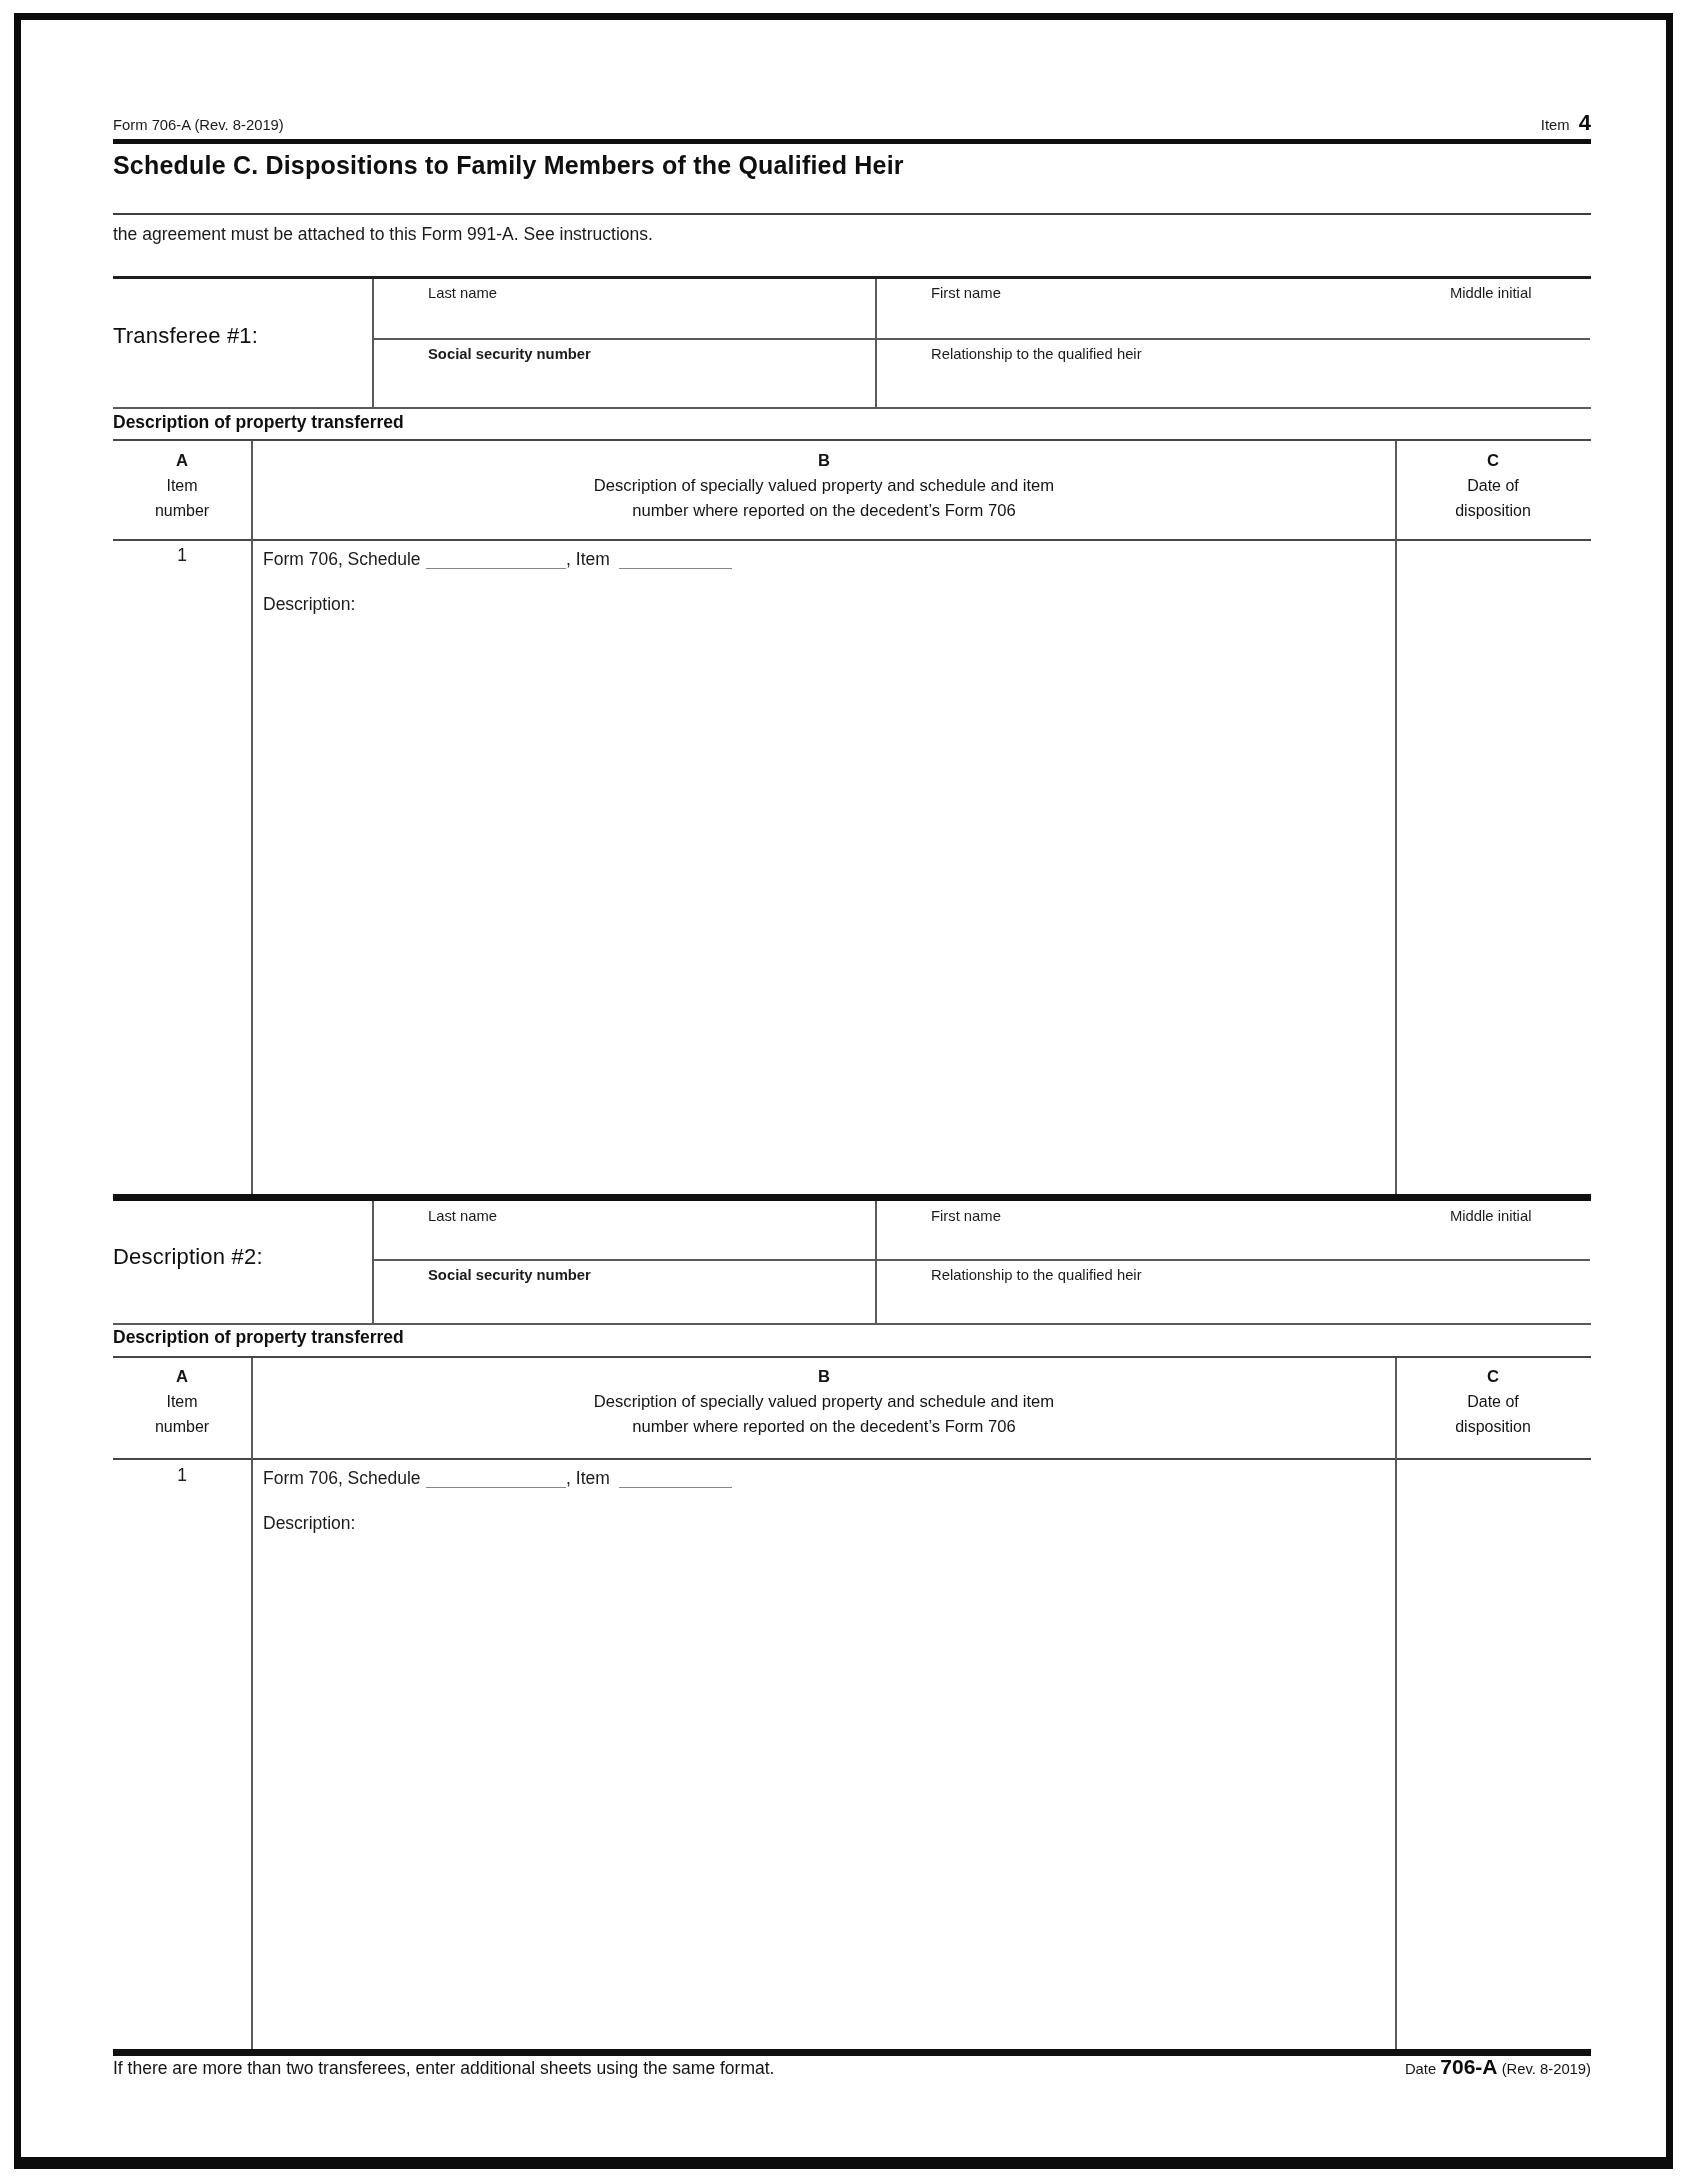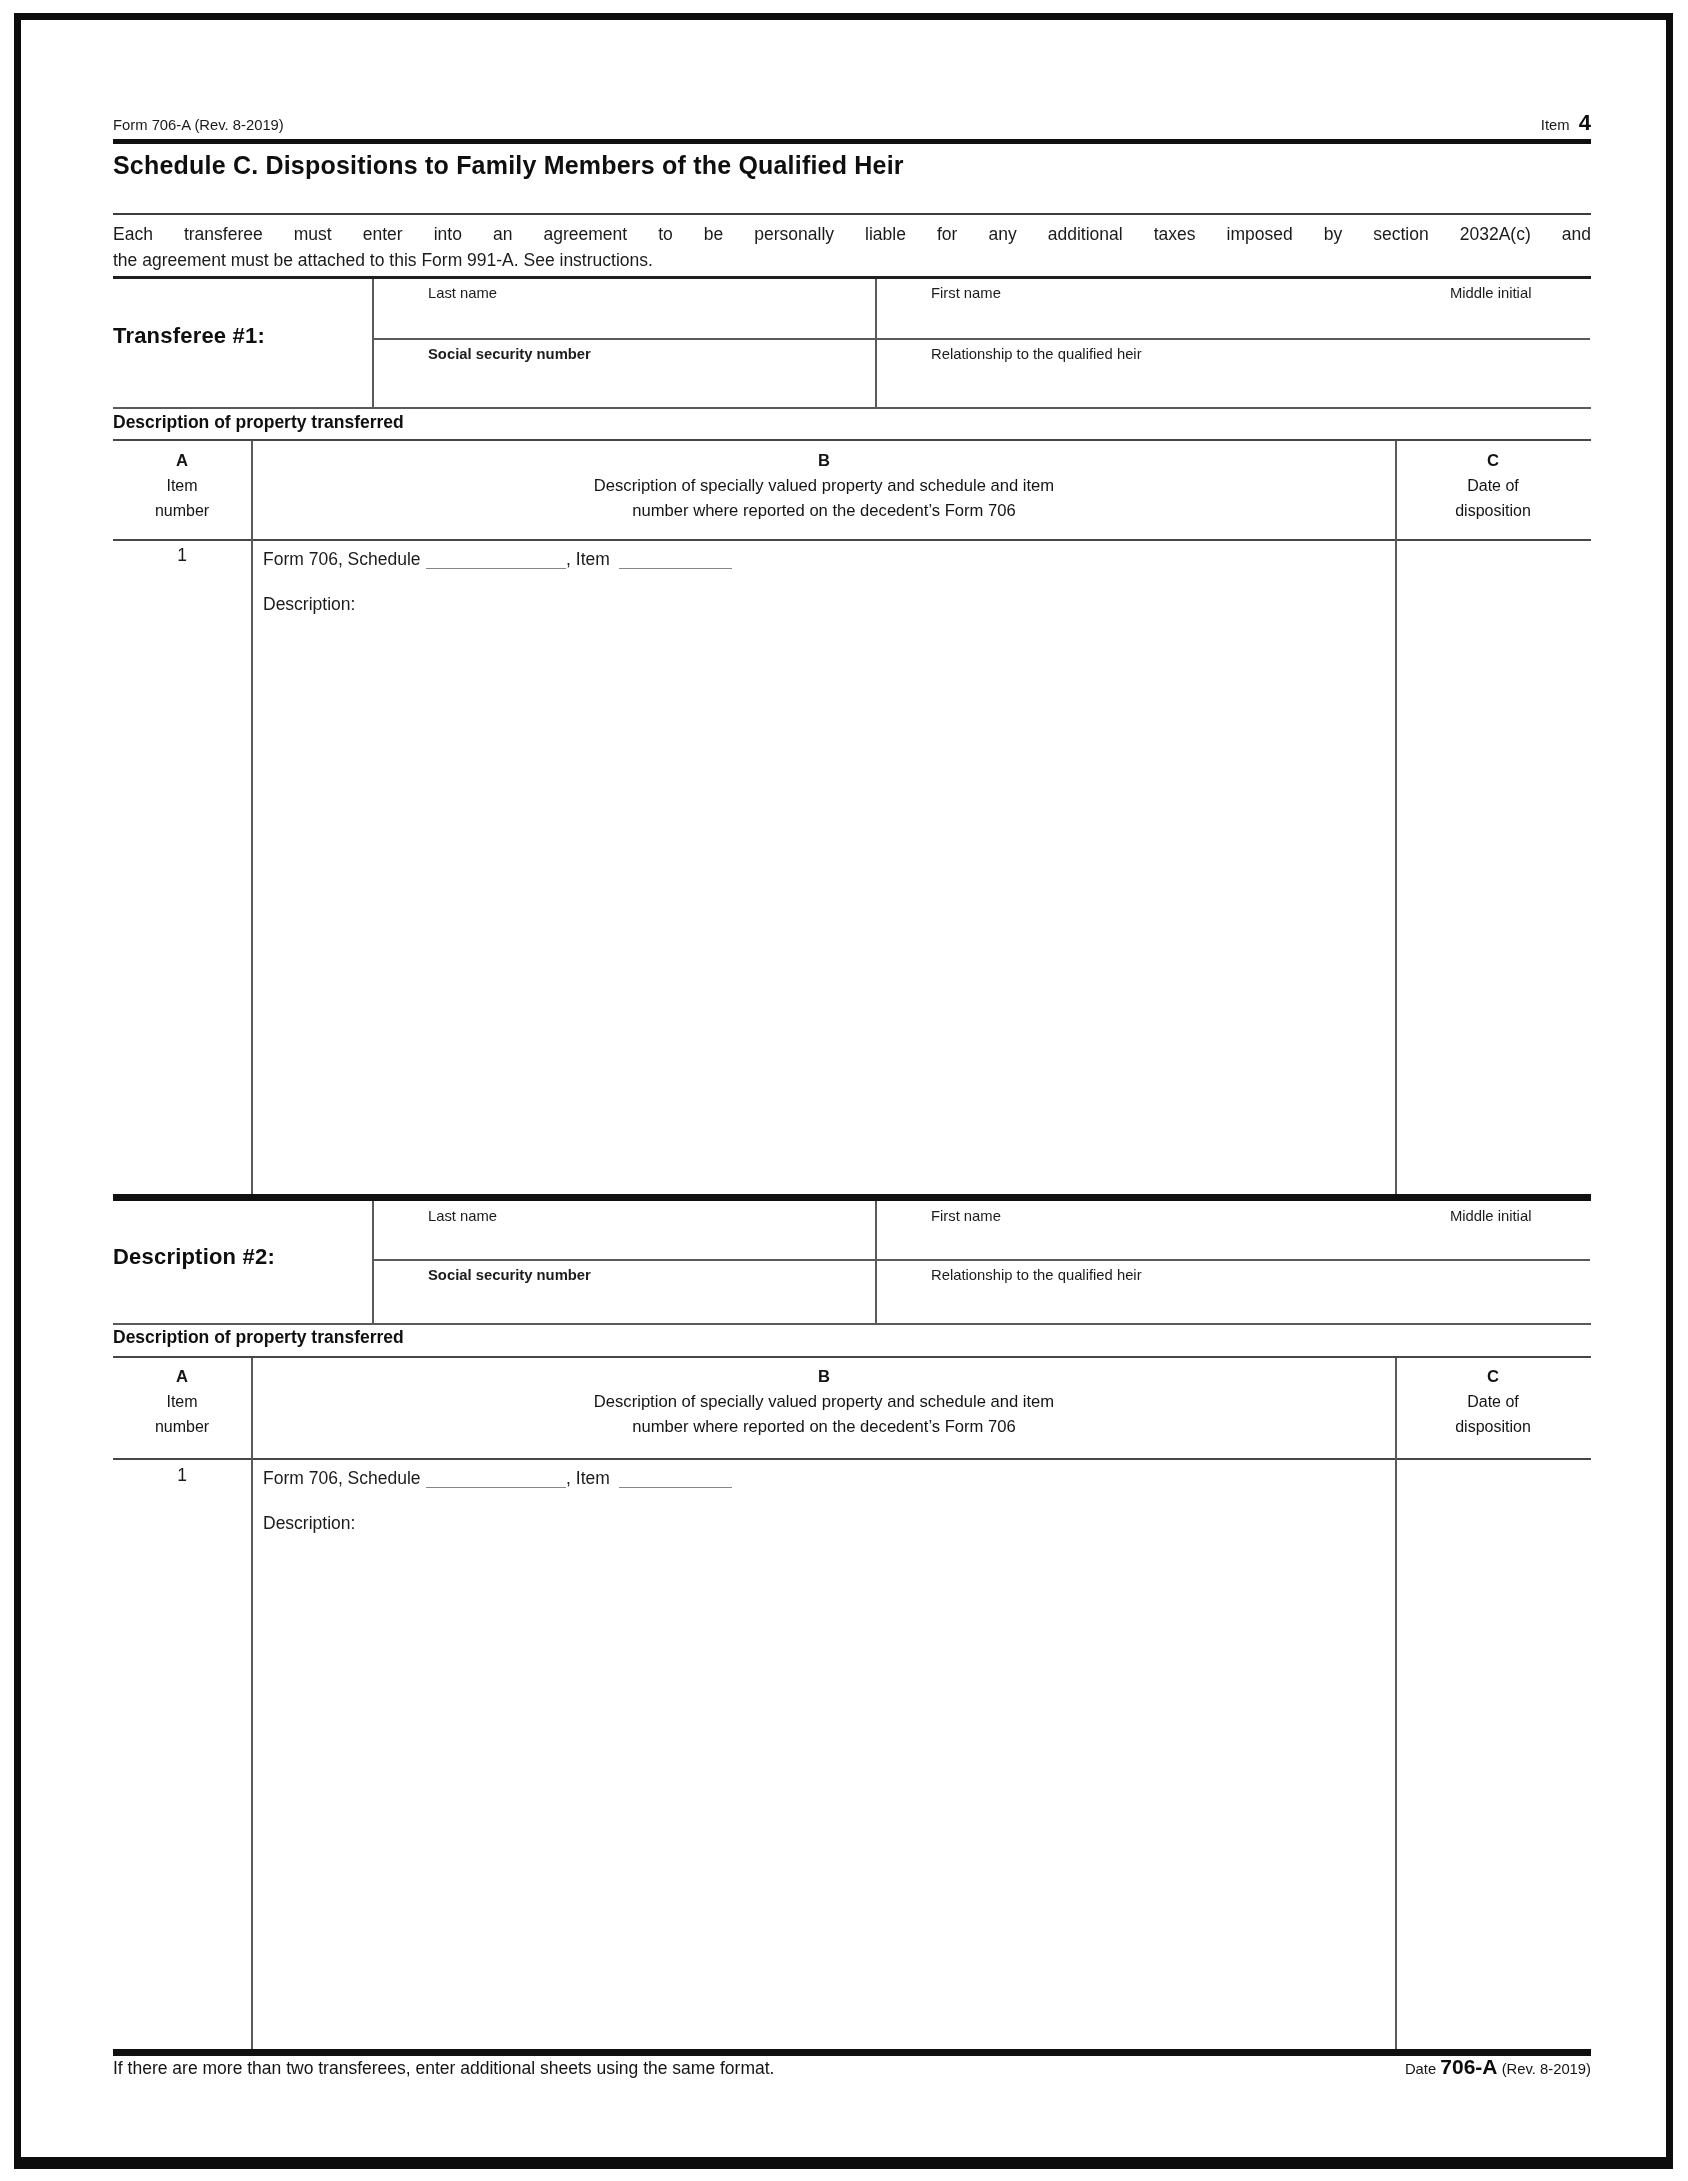--- a/index.html
+++ b/index.html
@@ -17,21 +17,21 @@
   }
   .flexrow{position:absolute;display:flex;justify-content:space-between;align-items:baseline;}
   .small-txt{font-size:14.8px;color:#1a1a1a;}
   .page-num{font-size:22px;font-weight:bold;margin-left:9.2px;color:#0e0e0e;}
   .rule-heavy{position:absolute;background:#101010;}
   .rule-med{position:absolute;background:#3d3d3d;}
   .rule-thin{position:absolute;background:#5a5a5a;}
   .title{font-size:25px;font-weight:bold;color:#0f0f0f;letter-spacing:0.2px;}
   .para{font-size:17.5px;line-height:26px;color:#1b1b1b;}
   .just{text-align:justify;text-align-last:justify;}
-  .transferee-label{font-size:22px;font-weight:bold;color:#0f0f0f;letter-spacing:0.2px;}
+  .transferee-label{font-size:22px;font-weight:normal;color:#0f0f0f;letter-spacing:0.2px;}
   .cell{box-sizing:border-box;padding-left:45px;}
   .cell-label{font-size:14.8px;color:#1c1c1c;padding:5.5px 0 0 10px;}
   .cell-label.b{font-weight:bold;}
   .sec-title{font-size:17.5px;font-weight:bold;color:#101010;}
   .hdr{font-size:16px;line-height:25px;color:#141414;text-align:center;}
   .hdr .letter{font-size:16.6px;font-weight:bold;display:block;}
   .hdr-b{font-size:16.6px;line-height:25px;}
   .rowtxt{font-size:17.5px;line-height:26px;color:#1b1b1b;}
   .blank{display:inline-block;border-bottom:1.8px solid #878787;height:16.6px;vertical-align:-4.6px;}
   .blank.w1{width:140px;margin-left:5.5px;}
@@ -54,21 +54,20 @@
     <span>
       <span class="small-txt">Item</span><span class="page-num">4</span>
     </span>
   </div>
   <div class="rule-heavy" style="left:113px;top:139px;width:1478px;height:4.6px;"></div>
 
   <div class="abs title" style="left:113px;top:151px;width:1478px;">Schedule C. Dispositions to Family Members of the Qualified Heir</div>
   <div class="rule-med" style="left:113px;top:213px;width:1478px;height:1.8px;"></div>
 
   <div class="abs para" style="left:113px;top:221px;width:1478px;">
-    <div class="just">Each transferee must enter into an agreement to be personally liable for any additional taxes imposed by section 2032A(c) and</div>
     <div>the agreement must be attached to this Form 991-A. See instructions.</div>
   </div>
 
   <div class="rule-heavy" style="left:113px;top:276px;width:1478px;height:2.8px;background:#1f1f1f;"></div>
   <div class="abs transferee-label" style="left:113px;top:323px;">Transferee #1:</div>
 
   <div class="abs cell" style="left:373px;top:279px;width:503px;height:59px;">
     <div class="cell-label">Last name</div>
   </div>
   <div class="abs cell" style="left:876px;top:279px;width:520px;height:59px;">

